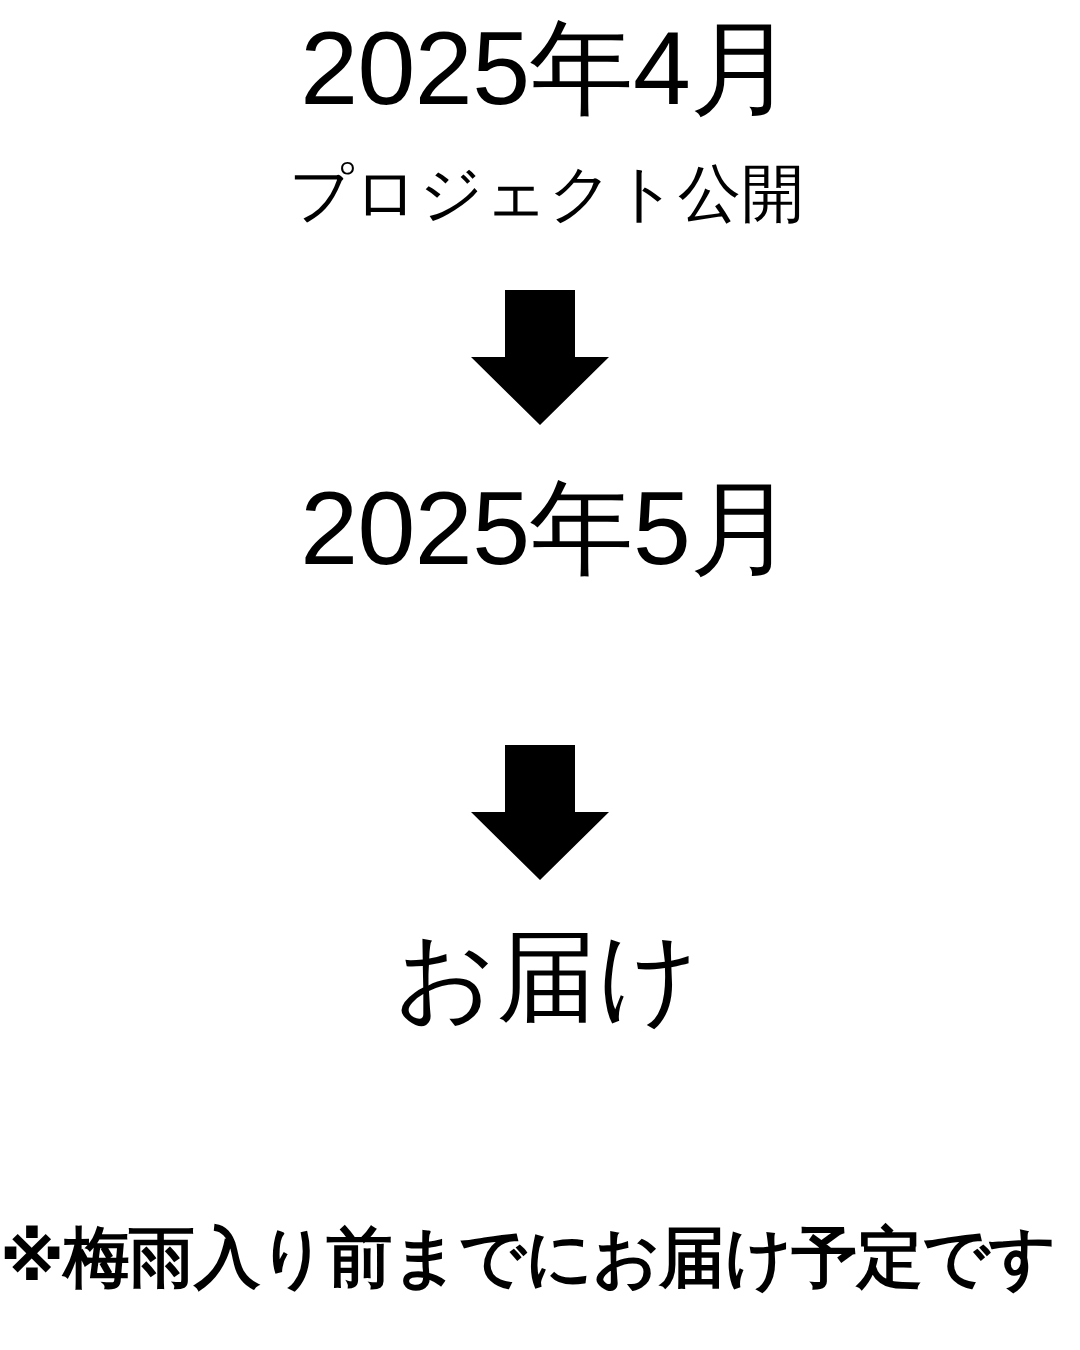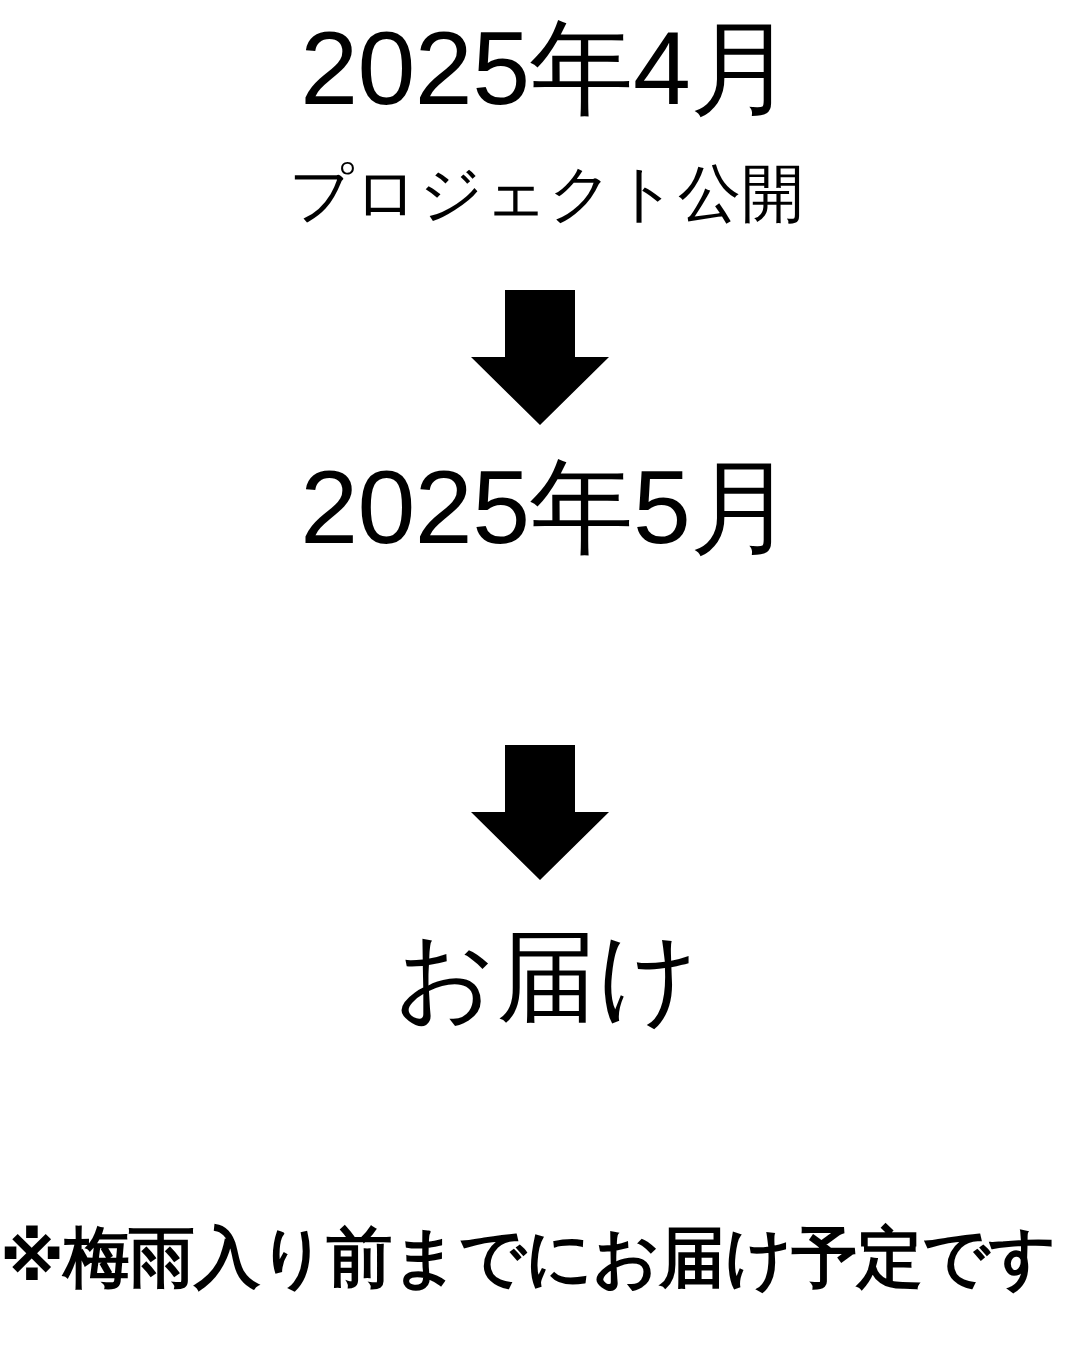--- a/index.html
+++ b/index.html
@@ -62,21 +62,21 @@
   
   .step-1 {
     position: absolute;
     top: 16px;
     left: 0;
   }
   .step-1 .line-date { margin-bottom: 42px; }
 
   .step-2 {
     position: absolute;
-    top: 455px;
+    top: 476px;
     left: 0;
   }
   .step-2 .line-date { margin-bottom: 42px; }
 
   .step-3 {
     position: absolute;
     top: 926px;
     left: 0;
   }
   .step-3 .line-date {

